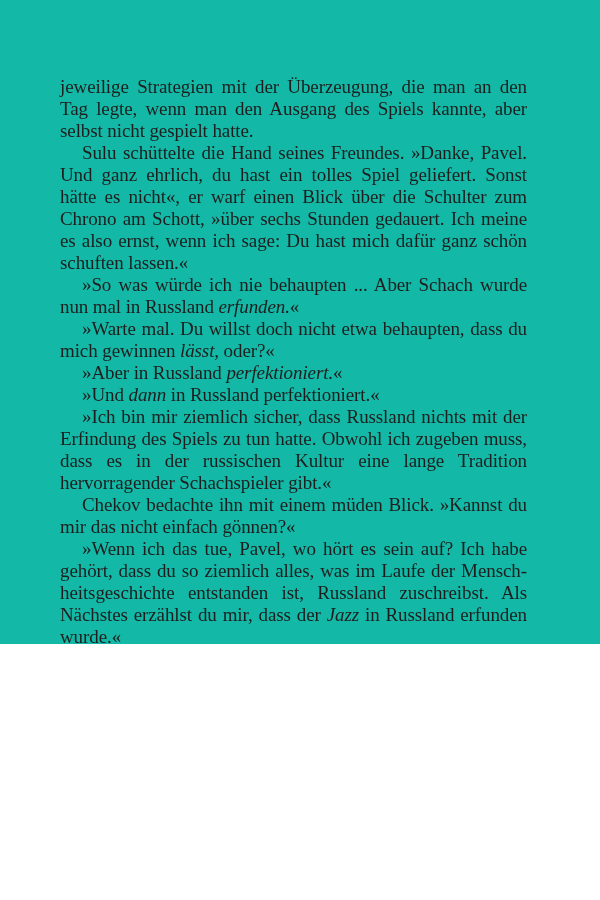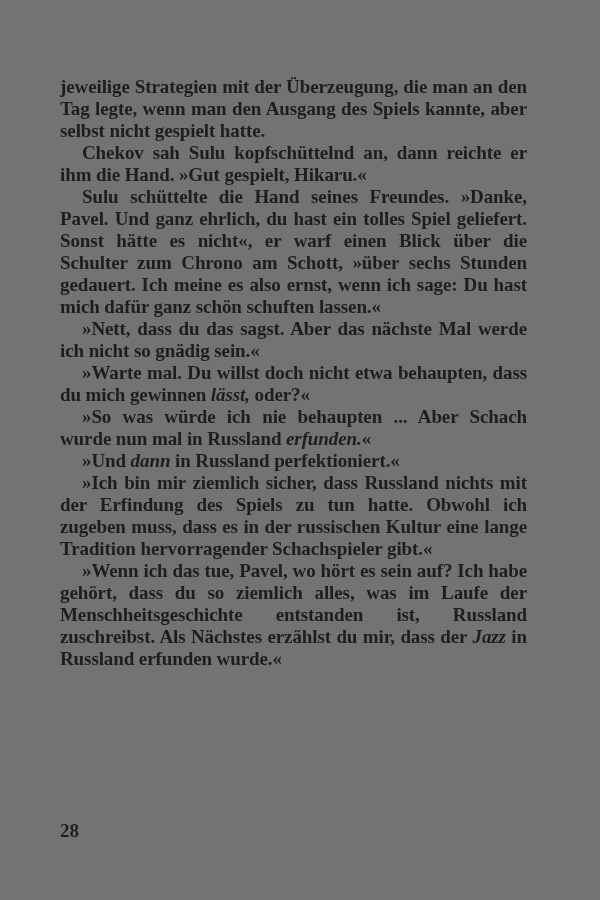--- a/index.html
+++ b/index.html
@@ -3,26 +3,25 @@
 <meta charset="utf-8">
 <style>
   html, body {
     margin: 0;
     padding: 0;
     background: #ffffff;
   }
   .book-page {
     position: relative;
     width: 600px;
-    height: 900px;
-    background: #737373;
+    height: 644px;
+    background: #14b8a6;
     color: #1e1e1e;
     font-family: "Liberation Serif", "DejaVu Serif", serif;
     overflow: hidden;
-    font-weight: bold;
   }
   .text-block {
     position: absolute;
     left: 60px;
     top: 76px;
     width: 467px;
     font-size: 19px;
     line-height: 22px;
     letter-spacing: -0.1px;
     text-align: justify;
@@ -50,23 +49,23 @@
     line-height: 22px;
     color: #1e1e1e;
   }
 </style>
 </head>
 <body>
 
 <div class="book-page">
   <div class="text-block" id="text-block">
       <p class="para"><span>jeweilige Strategien mit der Überzeugung, die man an den Tag legte, wenn man den Ausgang des Spiels kannte, aber selbst nicht gespielt hatte.</span></p>
-      <p class="para indent"><span>Chekov sah Sulu kopfschüttelnd an, dann reichte er ihm die Hand. »Gut gespielt, Hikaru.«</span></p>
       <p class="para indent"><span>Sulu schüttelte die Hand seines Freundes. »Danke, Pavel. Und ganz ehrlich, du hast ein tolles Spiel geliefert. Sonst hätte es nicht«, er warf einen Blick über die Schulter zum Chrono am Schott, »über sechs Stunden gedauert. Ich meine es also ernst, wenn ich sage: Du hast mich dafür ganz schön schuften lassen.«</span></p>
-      <p class="para indent"><span>»Nett, dass du das sagst. Aber das nächste Mal werde ich nicht so gnädig sein.«</span></p>
+      <p class="para indent"><span>»So was würde ich nie behaupten ... Aber Schach wurde nun mal in Russland </span><em>erfunden.</em><span>«</span></p>
       <p class="para indent"><span>»Warte mal. Du willst doch nicht etwa behaupten, dass du mich gewinnen </span><em>lässt,</em><span> oder?«</span></p>
-      <p class="para indent"><span>»So was würde ich nie behaupten ... Aber Schach wurde nun mal in Russland </span><em>erfunden.</em><span>«</span></p>
+      <p class="para indent"><span>»Aber in Russland </span><em>perfektioniert.</em><span>«</span></p>
       <p class="para indent"><span>»Und </span><em>dann</em><span> in Russland perfektioniert.«</span></p>
       <p class="para indent"><span>»Ich bin mir ziemlich sicher, dass Russland nichts mit der Erfindung des Spiels zu tun hatte. Obwohl ich zugeben muss, dass es in der russischen Kultur eine lange Tradition hervorragender Schachspieler gibt.«</span></p>
+      <p class="para indent"><span>Chekov bedachte ihn mit einem müden Blick. »Kannst du mir das nicht einfach gönnen?«</span></p>
       <p class="para indent"><span>»Wenn ich das tue, Pavel, wo hört es sein auf? Ich habe gehört, dass du so ziemlich alles, was im Laufe der Mensch­heitsgeschichte entstanden ist, Russland zuschreibst. Als Nächstes erzählst du mir, dass der </span><em>Jazz</em><span> in Russland erfun­den wurde.«</span></p>
     </div>
   <div class="page-number">28</div>
 </div>
 
 </body></html>

